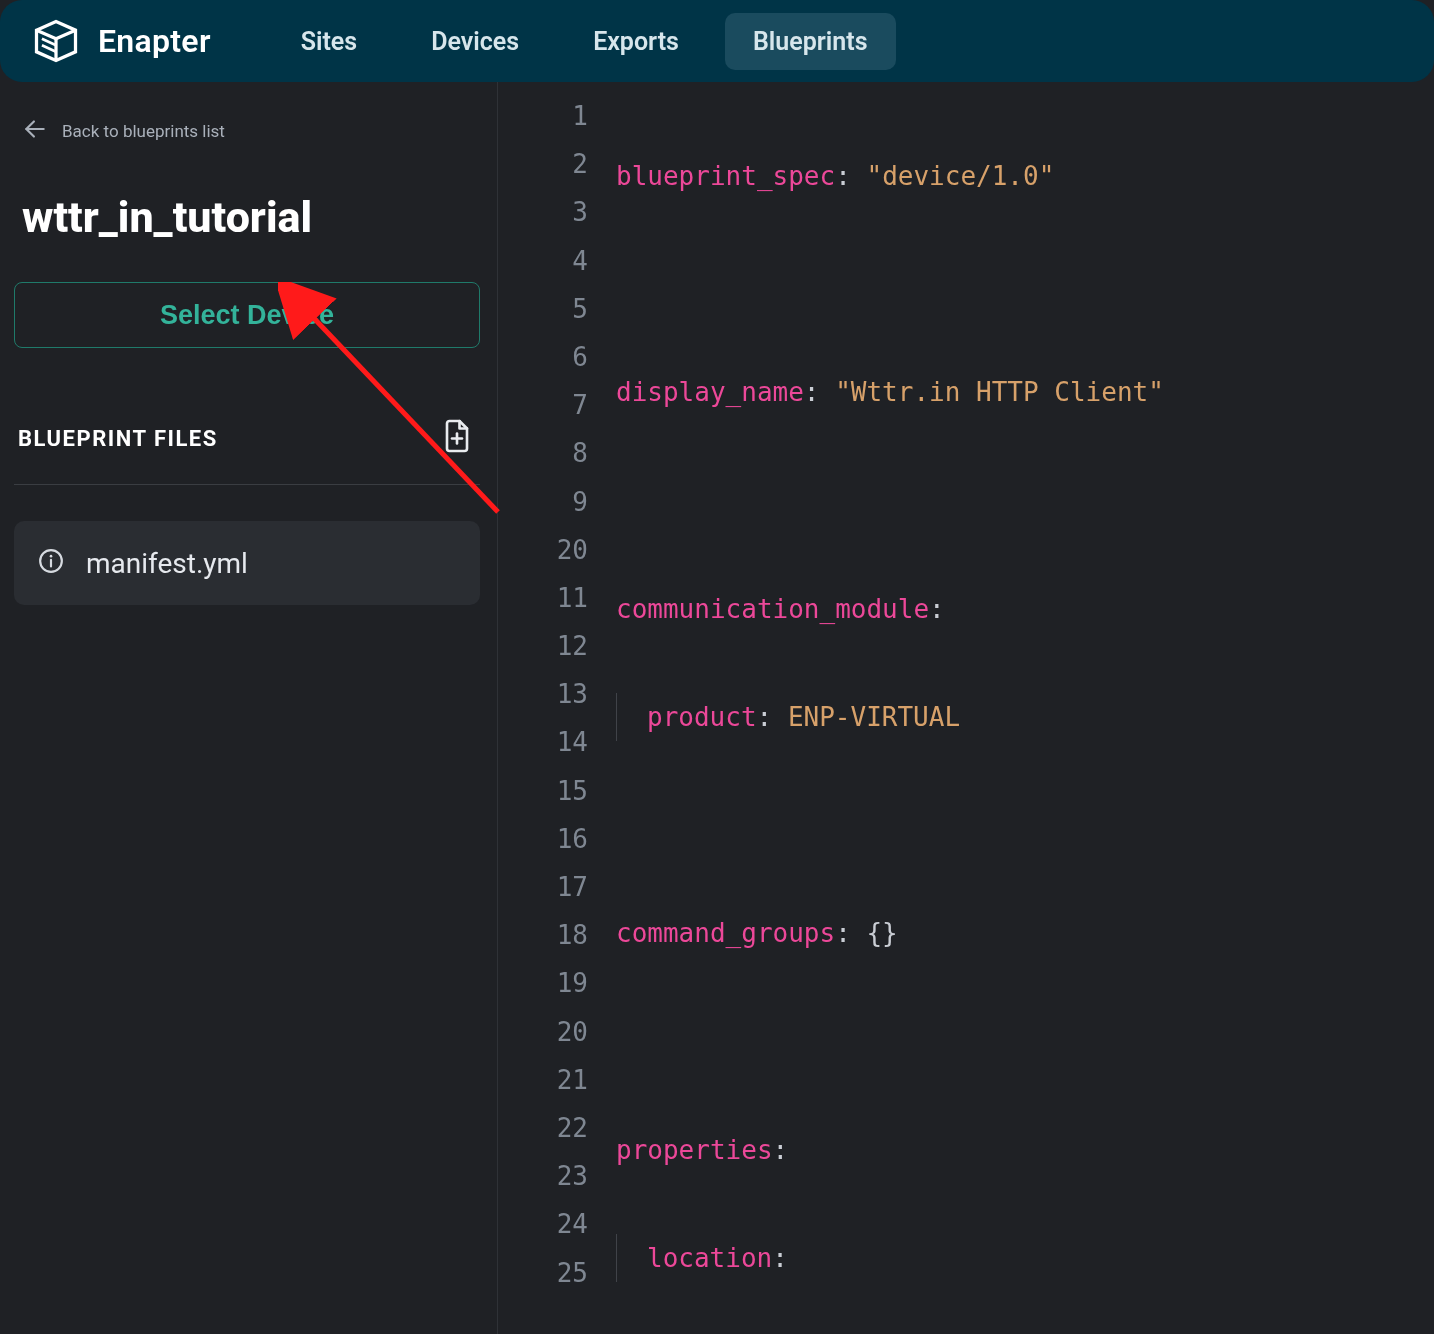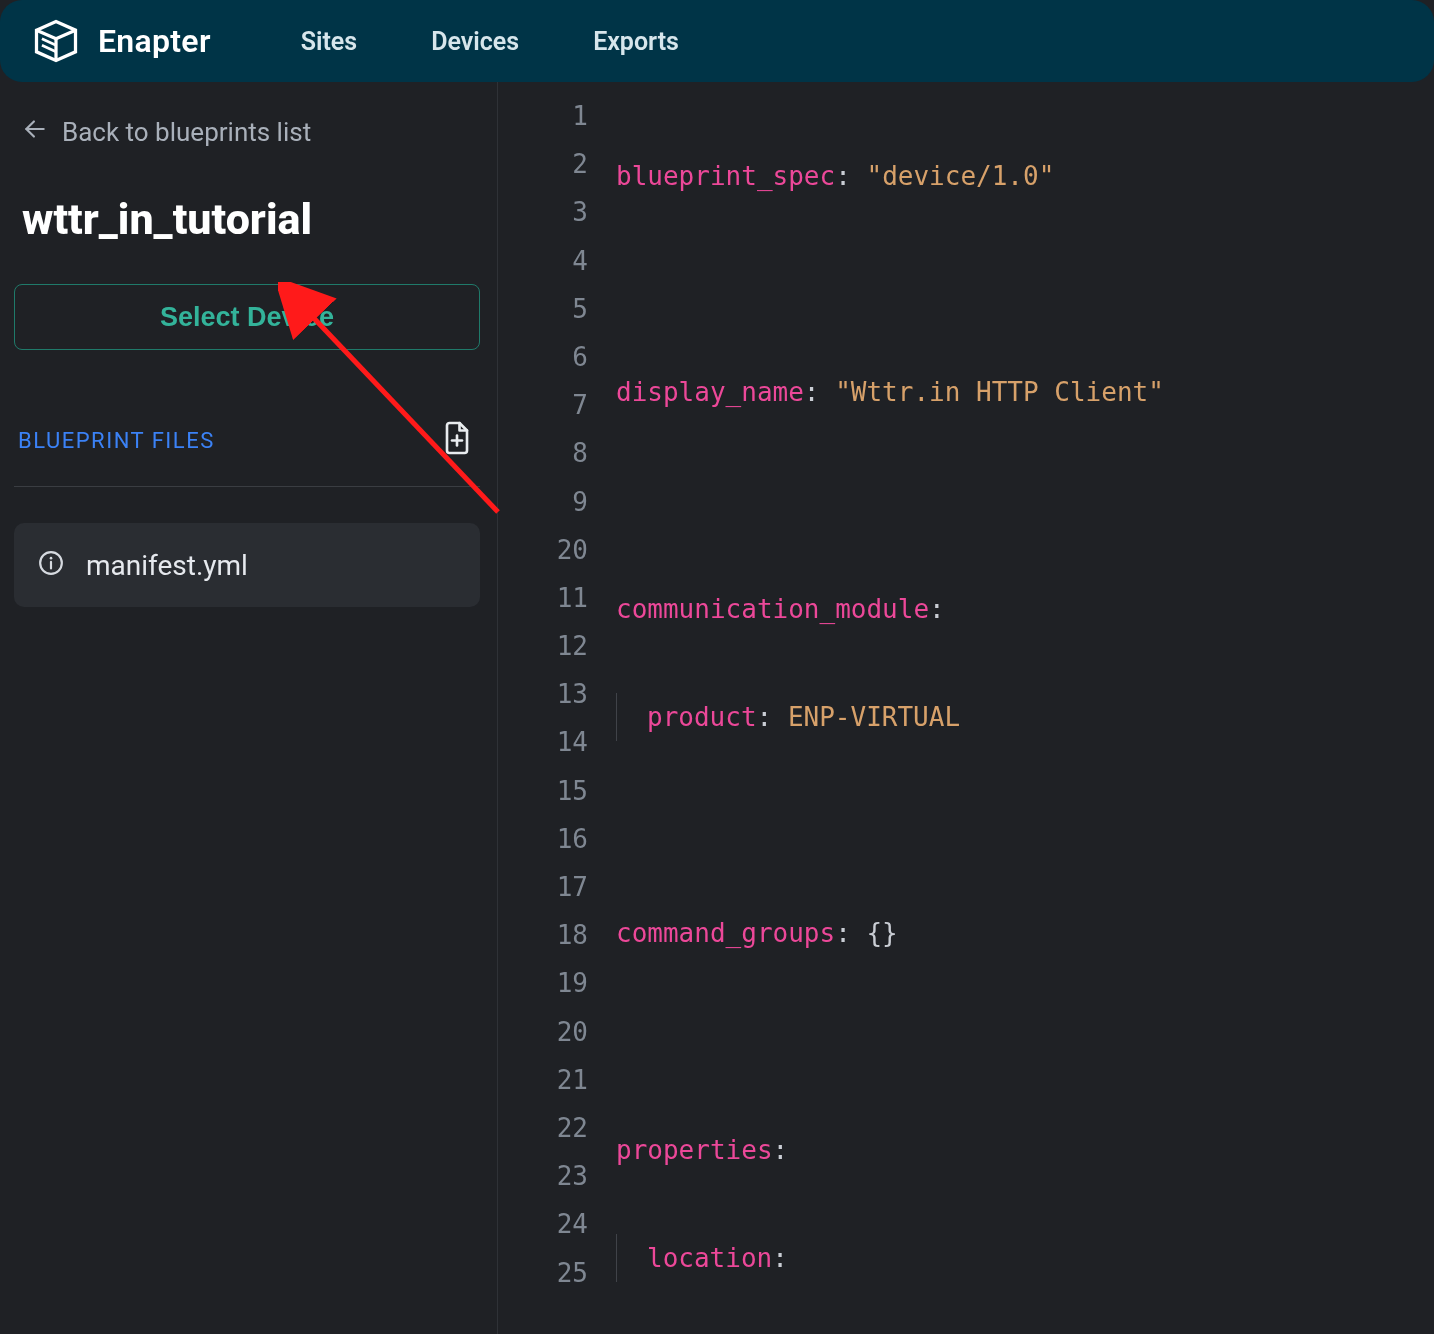--- a/index.html
+++ b/index.html
@@ -55,21 +55,21 @@
     width: 498px;
     background: #1f2125;
     padding: 34px 14px 0 14px;
     border-right: 1px solid #2f3237;
   }
   .back-link {
     display: flex;
     align-items: center;
     gap: 14px;
     color: #a9b0ba;
-    font-size: 26px;
+    font-size: 17px;
     cursor: pointer;
     padding: 0 8px;
   }
   .back-link svg { stroke: #a9b0ba; }
   .bp-title {
     font-size: 43px;
     font-weight: 800;
     color: #ffffff;
     padding: 0 8px;
     margin-top: 46px;
@@ -93,23 +93,23 @@
     display: flex;
     align-items: center;
     justify-content: space-between;
     margin-top: 70px;
     padding: 0 8px 26px 4px;
     border-bottom: 1px solid #3a3d42;
     width: 466px;
   }
   .files-hdr-label {
     font-size: 22px;
-    font-weight: 400;
+    font-weight: 700;
     letter-spacing: 1.5px;
-    color: #3b82f6;
+    color: #ffffff;
   }
   .add-file-icon {
     cursor: pointer;
     color: #e9ecef;
   }
   .file-item {
     width: 466px;
     height: 84px;
     margin-top: 36px;
     background: #2a2d32;
@@ -191,20 +191,21 @@
         <path d="M11 22 L24 28 M11 28 L24 34" stroke="#ffffff" stroke-width="2.5"></path>
       </svg>
     </span>
     <span class="logo-text">Enapter</span>
   </div>
 
   <div class="nav-items">
     <div class="nav-item">Sites</div>
     <div class="nav-item">Devices</div>
     <div class="nav-item">Exports</div>
+    <div class="nav-item active">Blueprints</div>
   </div>
 </div>
 
 <div class="body-wrap">
 
   <div class="sidebar">
     <div class="back-link">
       <span>
         <svg width="26" height="26" viewBox="0 0 24 24" fill="none" stroke-width="2" stroke-linecap="round" stroke-linejoin="round">
           <line x1="20" y1="12" x2="4" y2="12"></line>

